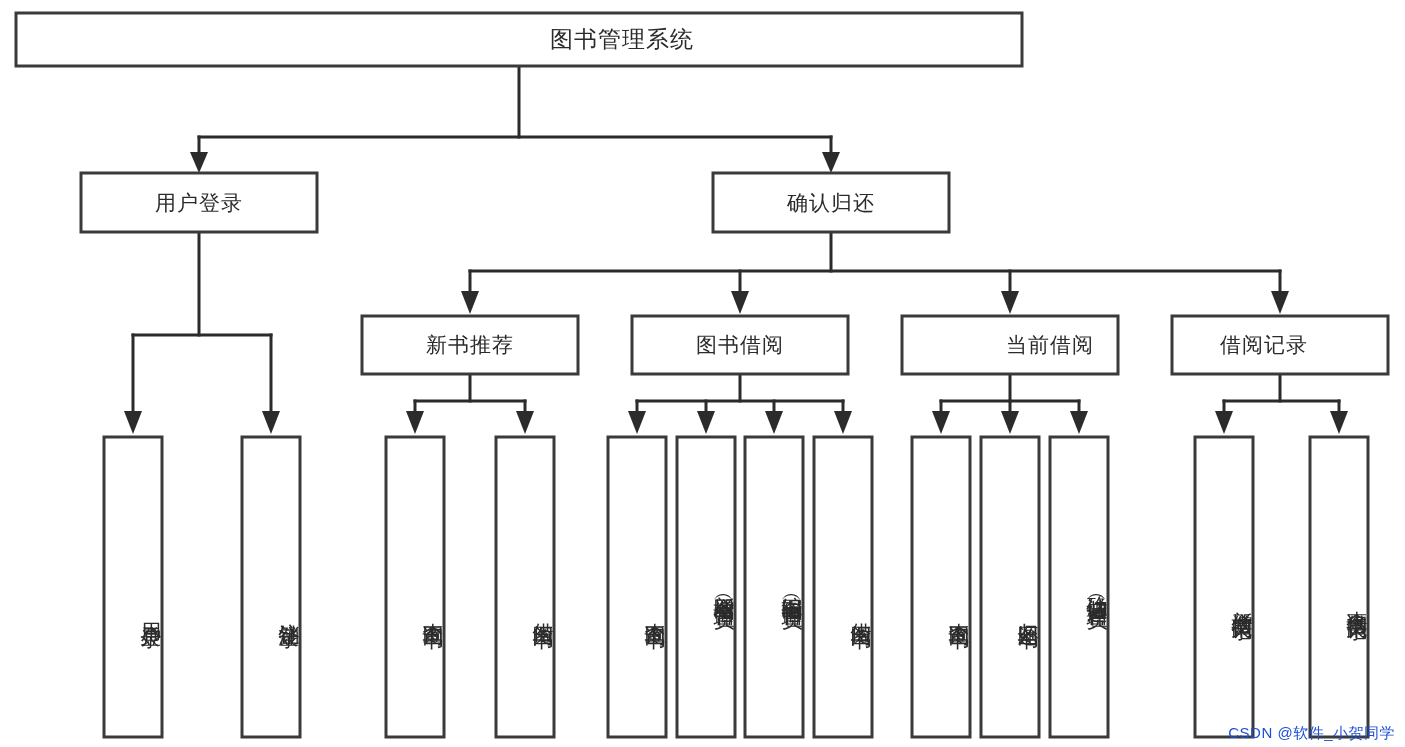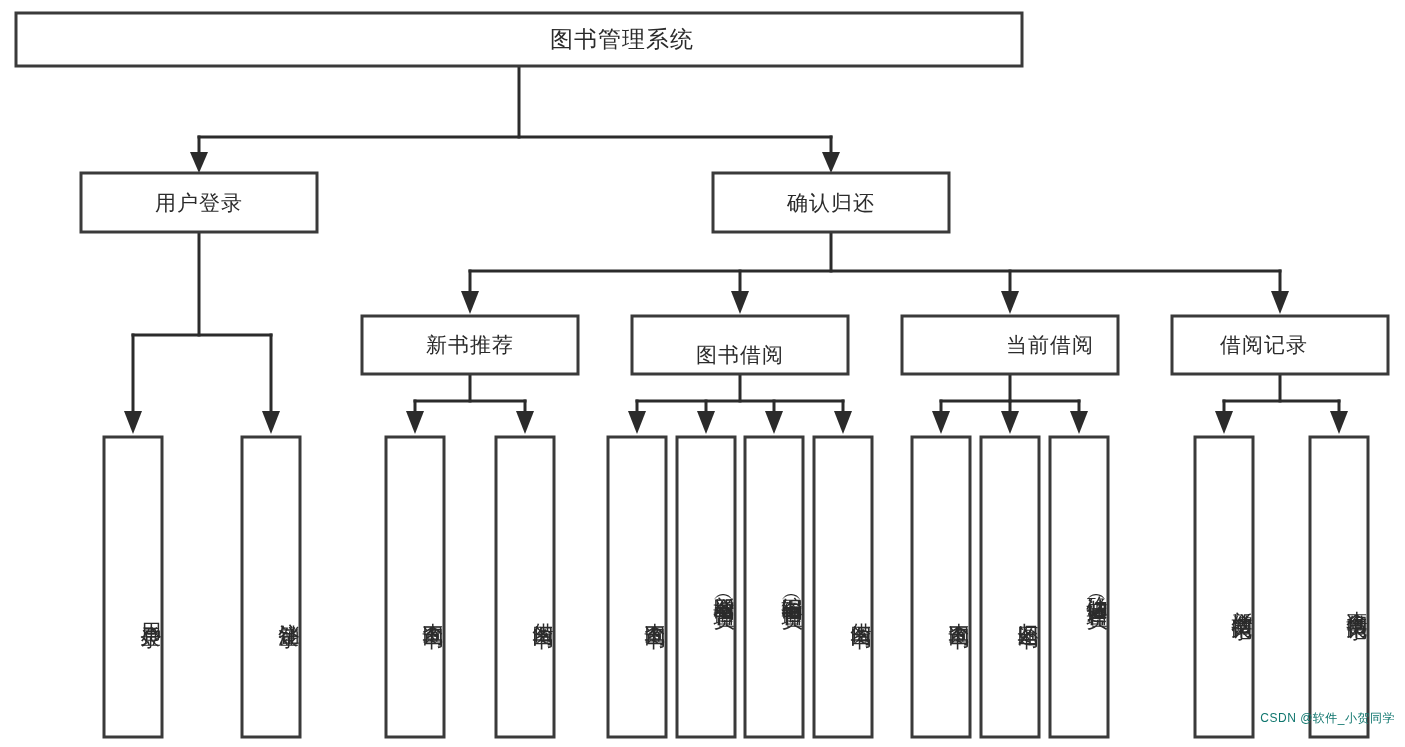--- a/index.html
+++ b/index.html
@@ -62,23 +62,23 @@
     font-size: 21px;
     letter-spacing: 2px;
     writing-mode: vertical-rl;
     text-orientation: upright;
     line-height: 1;
     pointer-events: none;
   }
   .watermark {
     position: absolute;
     right: 10px;
-    bottom: 20px;
-    font-size: 12px;
-    color: #0f766e;
+    bottom: 4px;
+    font-size: 15px;
+    color: #1d4ed8;
     letter-spacing: 0.5px;
     white-space: nowrap;
   }
 </style>
 </head>
 <body>
 
 <div id="diagram-root">
 
   <svg class="diagram-canvas" viewBox="0 0 1405 747">
@@ -175,21 +175,21 @@
       <rect class="node-box" x="1310" y="437" width="58" height="300"></rect>
     </g>
   </svg>
 
   <div class="node-label-h" style="left:16px;top:13px;width:1212px;height:53px;font-size:23px;">图书管理系统</div>
 
   <div class="node-label-h" style="left:81px;top:173px;width:236px;height:59px;">用户登录</div>
   <div class="node-label-h" style="left:713px;top:173px;width:236px;height:59px;">确认归还</div>
 
   <div class="node-label-h" style="left:362px;top:316px;width:216px;height:58px;">新书推荐</div>
-  <div class="node-label-h" style="left:632px;top:316px;width:216px;height:58px;margin-top:10px;">图书借阅</div>
+  <div class="node-label-h" style="left:632px;top:316px;width:216px;height:58px;">图书借阅</div>
   <div class="node-label-h" style="left:902px;top:316px;width:216px;height:58px;padding-left:40px;">当前借阅</div>
   <div class="node-label-h" style="left:1172px;top:316px;width:184px;height:58px;">借阅记录</div>
 
   <div class="node-label-v" style="left:104px;top:510px;width:58px;height:200px;">用户登录</div>
   <div class="node-label-v" style="left:242px;top:510px;width:58px;height:200px;">注销登录</div>
 
   <div class="node-label-v" style="left:386px;top:510px;width:58px;height:200px;">查询图书</div>
   <div class="node-label-v" style="left:496px;top:510px;width:58px;height:200px;">借阅图书</div>
 
   <div class="node-label-v" style="left:608px;top:510px;width:58px;height:200px;">查询图书</div>

